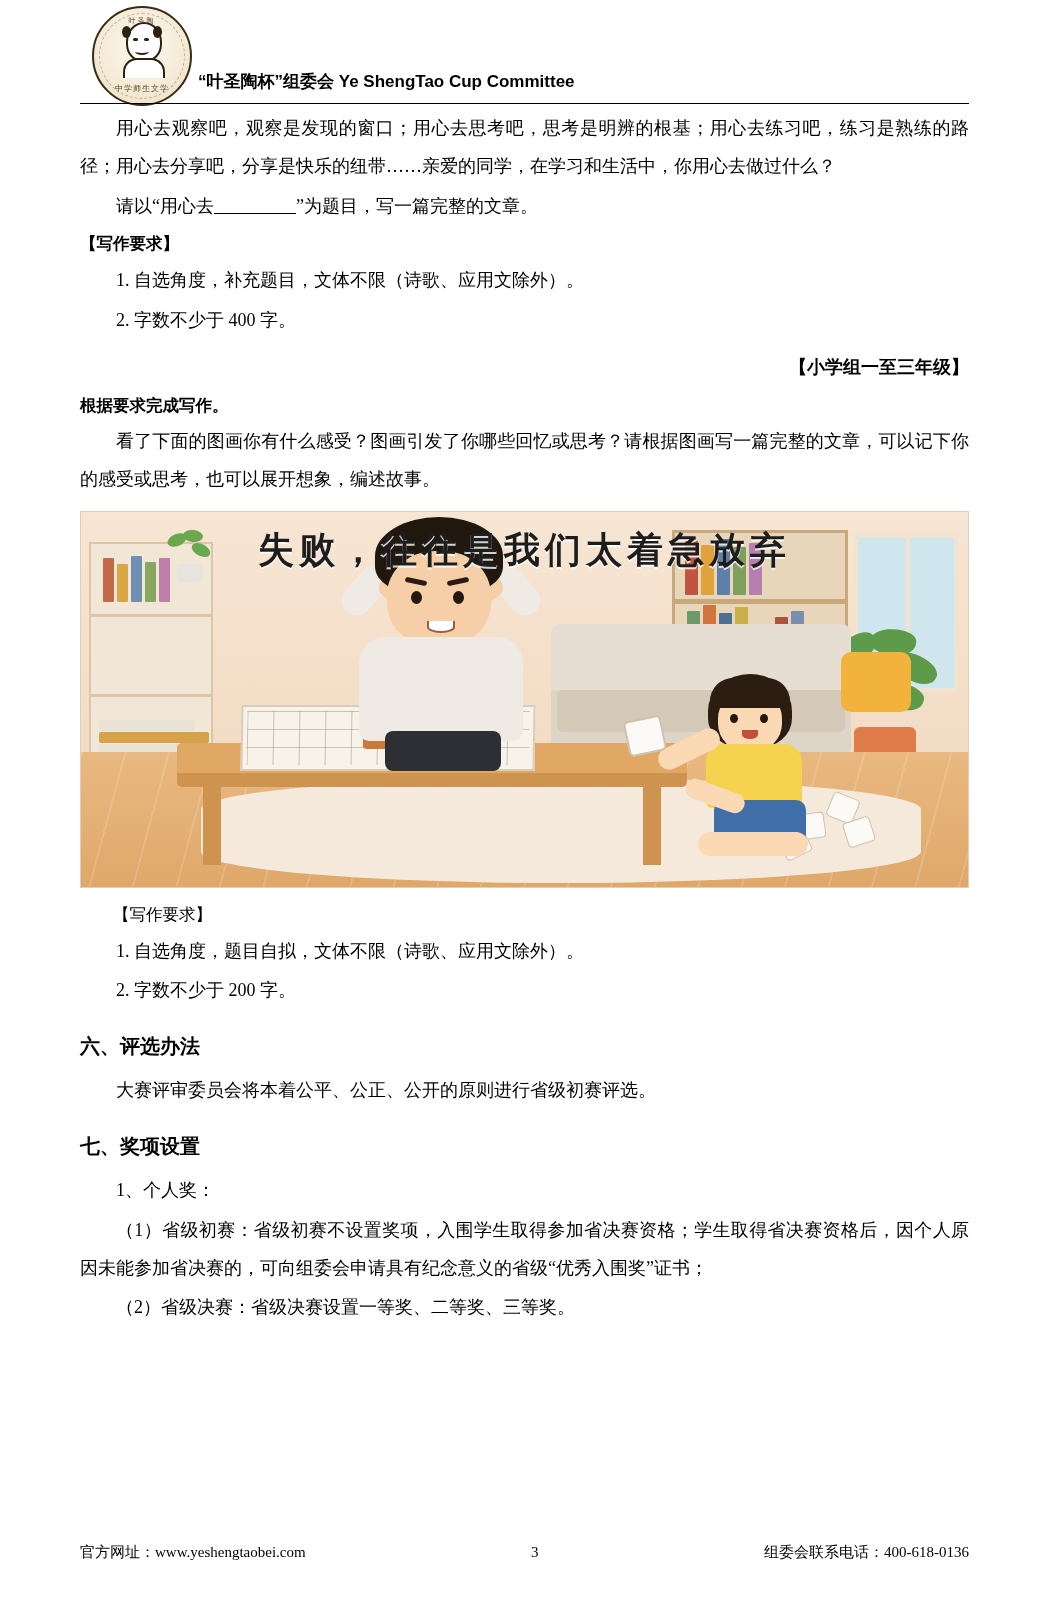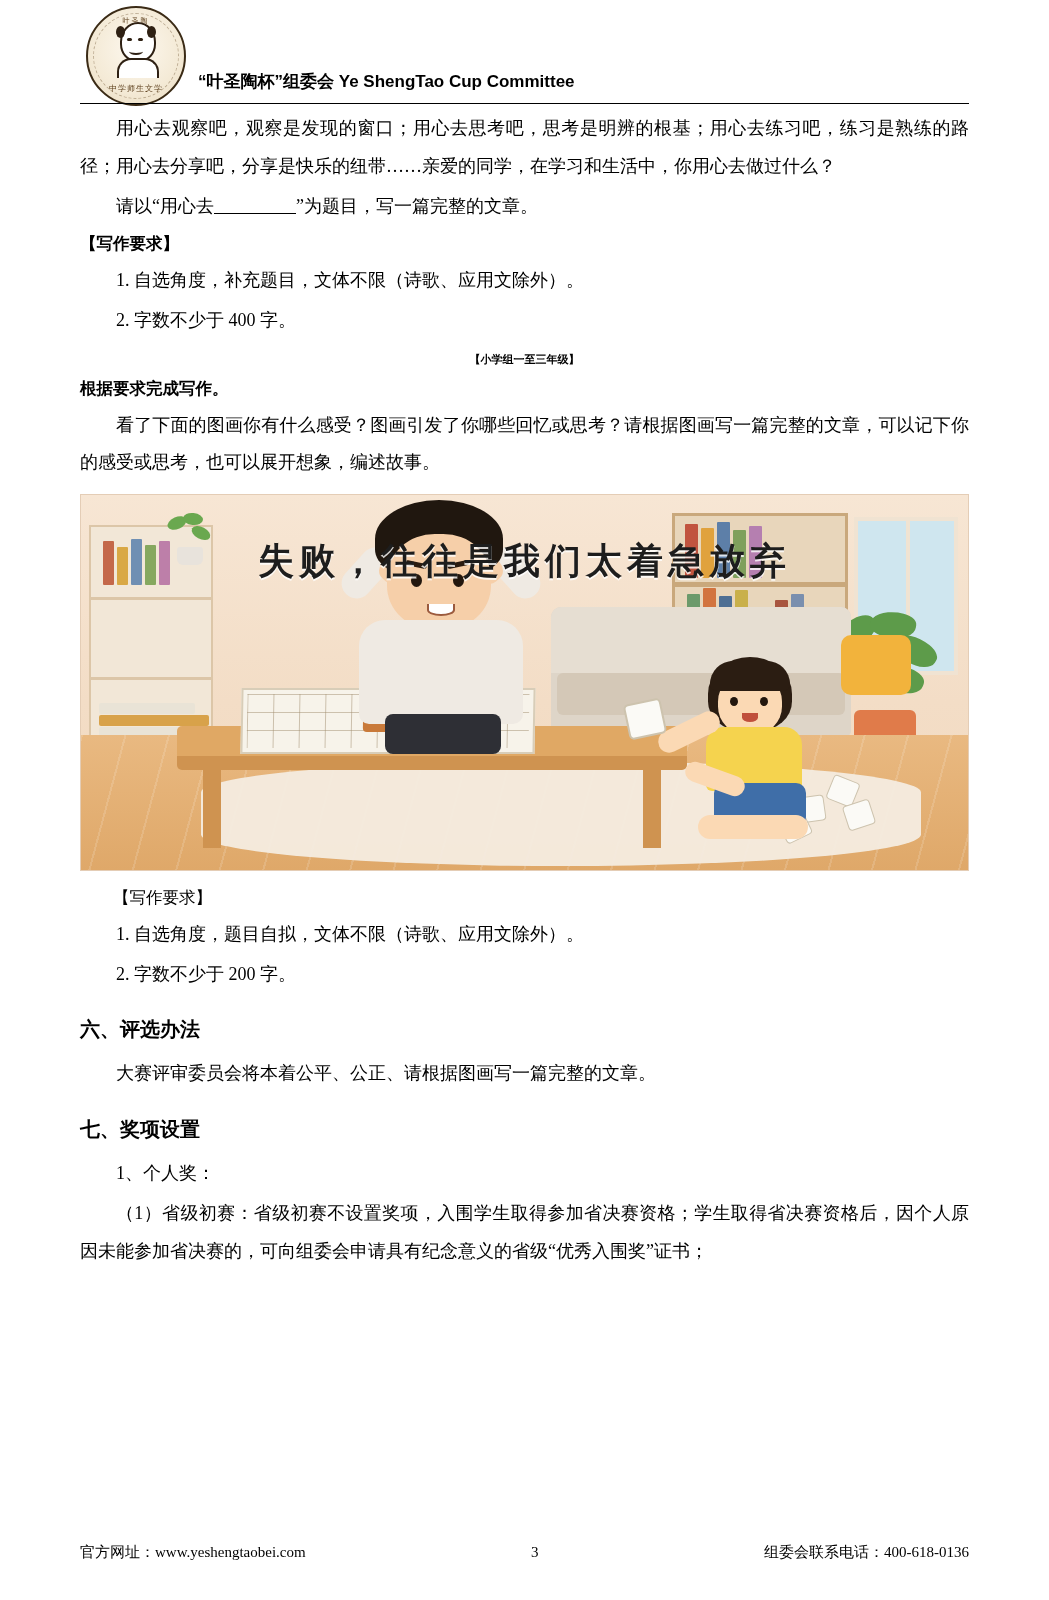--- a/index.html
+++ b/index.html
@@ -23,21 +23,21 @@
     padding: 0 80px;
   }
 
   
   .header {
     position: relative;
     height: 110px;
   }
   .logo {
     position: absolute;
-    left: 6px;
+    left: 12px;
     top: 6px;
     width: 96px;
     height: 96px;
     border-radius: 50%;
     border: 2px solid #3b2b16;
     background: radial-gradient(circle at 50% 42%, #fdf8ef 0%, #f4ead6 60%, #e8d9bd 100%);
     overflow: hidden;
   }
   .logo .face {
     position: absolute;
@@ -143,23 +143,23 @@
     margin: 0 0 2px 0;
   }
   .indent { text-indent: 2em; }
   .bold-head {
     font-weight: bold;
     font-size: 16.5px;
     line-height: 2.1;
     margin: 0;
   }
   .center {
-    text-align: center;
+    text-align: right;
     font-weight: bold;
-    font-size: 11px;
+    font-size: 18px;
     line-height: 2.4;
     margin: 6px 0 0 0;
   }
   .blank-underline {
     display: inline-block;
     width: 82px;
     border-bottom: 1.3px solid #000;
     vertical-align: -2px;
   }
   .section-title {
@@ -356,21 +356,20 @@
   .i-title {
     position: absolute;
     left: 0; right: 0; top: 14px;
     text-align: center;
     font-family: "Liberation Sans", sans-serif;
     font-weight: bold;
     font-size: 36px;
     letter-spacing: 5px;
     color: #1d1d1d;
     text-shadow: 0 2px 0 rgba(255,255,255,.8);
-    margin-top: 28px;
   }
 
   
   .footer {
     position: absolute;
     left: 80px;
     right: 80px;
     bottom: 38px;
     display: flex;
     align-items: center;
@@ -542,25 +541,26 @@
 
       <div class="i-title">失败，往往是我们太着急放弃</div>
     </div>
   </div>
 
   <p class="bold-head" style="text-indent:2em;font-weight:normal">【写作要求】</p>
   <p class="para indent">1. 自选角度，题目自拟，文体不限（诗歌、应用文除外）。</p>
   <p class="para indent">2. 字数不少于 200 字。</p>
 
   <p class="section-title">六、评选办法</p>
-  <p class="para indent">大赛评审委员会将本着公平、公正、请根据图画写一篇完整的文章。</p>
+  <p class="para indent">大赛评审委员会将本着公平、公正、公开的原则进行省级初赛评选。</p>
 
   <p class="section-title">七、奖项设置</p>
   <p class="para indent">1、个人奖：</p>
   <p class="para indent">（1）省级初赛：省级初赛不设置奖项，入围学生取得参加省决赛资格；学生取得省决赛资格后，因个人原因未能参加省决赛的，可向组委会申请具有纪念意义的省级“优秀入围奖”证书；</p>
+  <p class="para indent">（2）省级决赛：省级决赛设置一等奖、二等奖、三等奖。</p>
 
   <div class="footer">
     <span>官方网址：www.yeshengtaobei.com</span>
     <span class="mid">3</span>
     <span>组委会联系电话：400-618-0136</span>
   </div>
 
 </div>
 
 </body></html>

